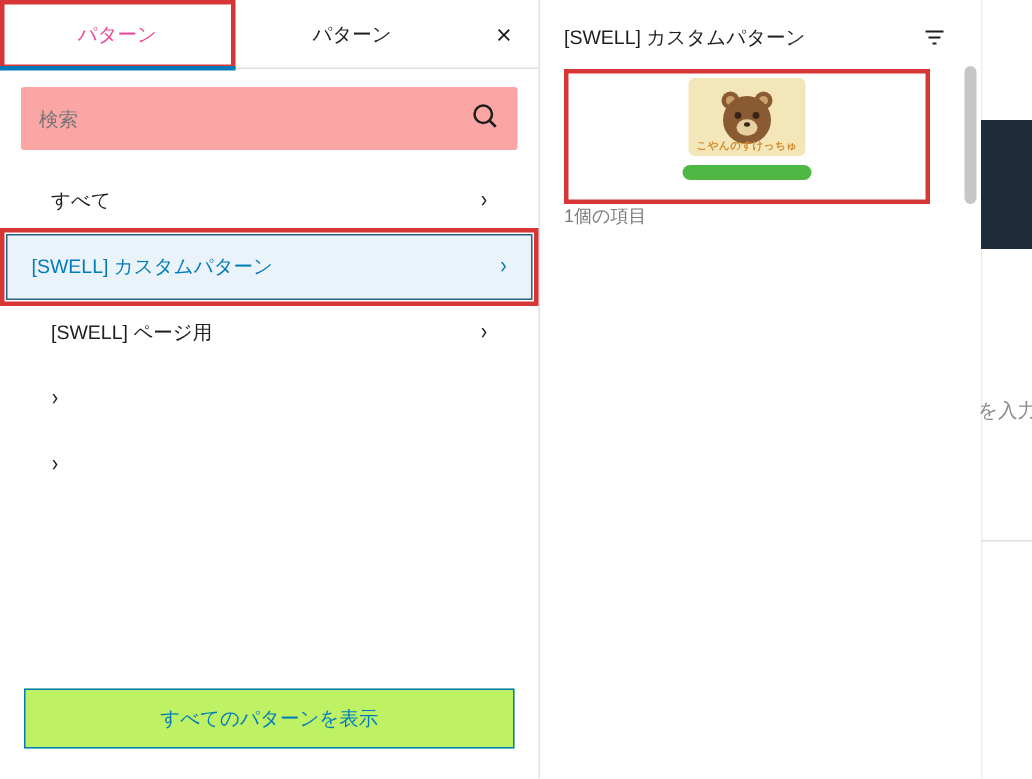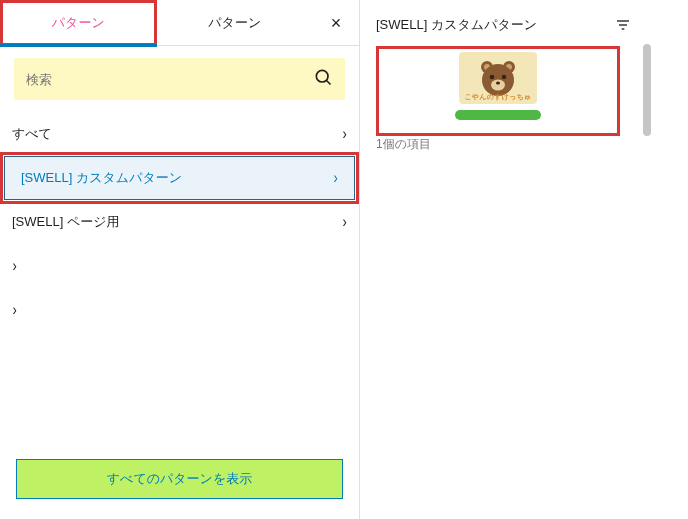--- a/index.html
+++ b/index.html
@@ -9,26 +9,26 @@
   
   .left-panel { width: 360px; height: 519px; border-right: 1px solid #e0e0e0; display: flex; flex-direction: column; position: relative; }
   .tabs { display: flex; align-items: center; height: 46px; border-bottom: 1px solid #e0e0e0; }
   .tab { flex: 1; text-align: center; font-size: 13px; color: #1e1e1e; line-height: 46px; cursor: pointer; position: relative; }
   .tab.active { color: #ec4899; }
   .tab.redbox { outline: 3px solid #d63636; outline-offset: -3px; }
   .tab-underline { position: absolute; left: 0; right: 0; bottom: -1px; height: 3px; background: #007cba; }
   .close-btn { width: 46px; text-align: center; font-size: 18px; line-height: 46px; cursor: pointer; color: #1e1e1e; }
 
   .search-row { padding: 12px 14px 8px 14px; }
-  .search-box { background: #fef9c3; height: 42px; display: flex; align-items: center; padding: 12px 12px; border-radius: 2px; }
+  .search-box { background: #fca5a5; height: 42px; display: flex; align-items: center; padding: 12px 12px; border-radius: 2px; }
   .search-box input { flex: 1; border: none; background: transparent; outline: none; font-size: 13px; color: #555; }
   .search-icon { font-size: 18px; color: #1e1e1e; }
 
   .cat-list { flex: 0 0 auto; padding: 4px 0; }
-  .cat-item { height: 44px; display: flex; align-items: center; justify-content: space-between; padding: 0 12px; font-size: 13px; color: #1e1e1e; cursor: pointer; }
+  .cat-item { height: 44px; display: flex; align-items: center; justify-content: space-between; padding: 0 34px; font-size: 13px; color: #1e1e1e; cursor: pointer; }
   .cat-item.selected { background: #eaf3f9; color: #007cba; border: 1.5px solid #2a6286; margin: 0 4px; padding: 0 16px; }
   .cat-item.selected .chev { color: #007cba; }
   .cat-item.redwrap { outline: 3px solid #d63636; outline-offset: 1px; }
   .chev { font-size: 16px; color: #1e1e1e; transform: scaleX(0.8); }
 
   .left-spacer { flex: 1; }
 
   .explore { margin: 0 16px 20px 16px; }
   .explore-btn { width: 100%; height: 40px; border: 1px solid #007cba; color: #007cba; background: #bef264; font-size: 13px; cursor: pointer; }
 
@@ -159,15 +159,22 @@
 
       <div class="item-count">1個の項目</div>
     </div>
 
     <div class="scrollbar-col">
       <div class="scrollbar-track">
         <div class="scrollbar-thumb"></div>
       </div>
     </div>
 
+    <div class="bg-col">
+      <div class="bg-darkbar"></div>
+      <div class="bg-input-row">
+        <span class="bg-input-text">を入力</span>
+      </div>
+      <div class="bg-line"></div>
+    </div>
 
   </div>
 </div>
 
 </body></html>

